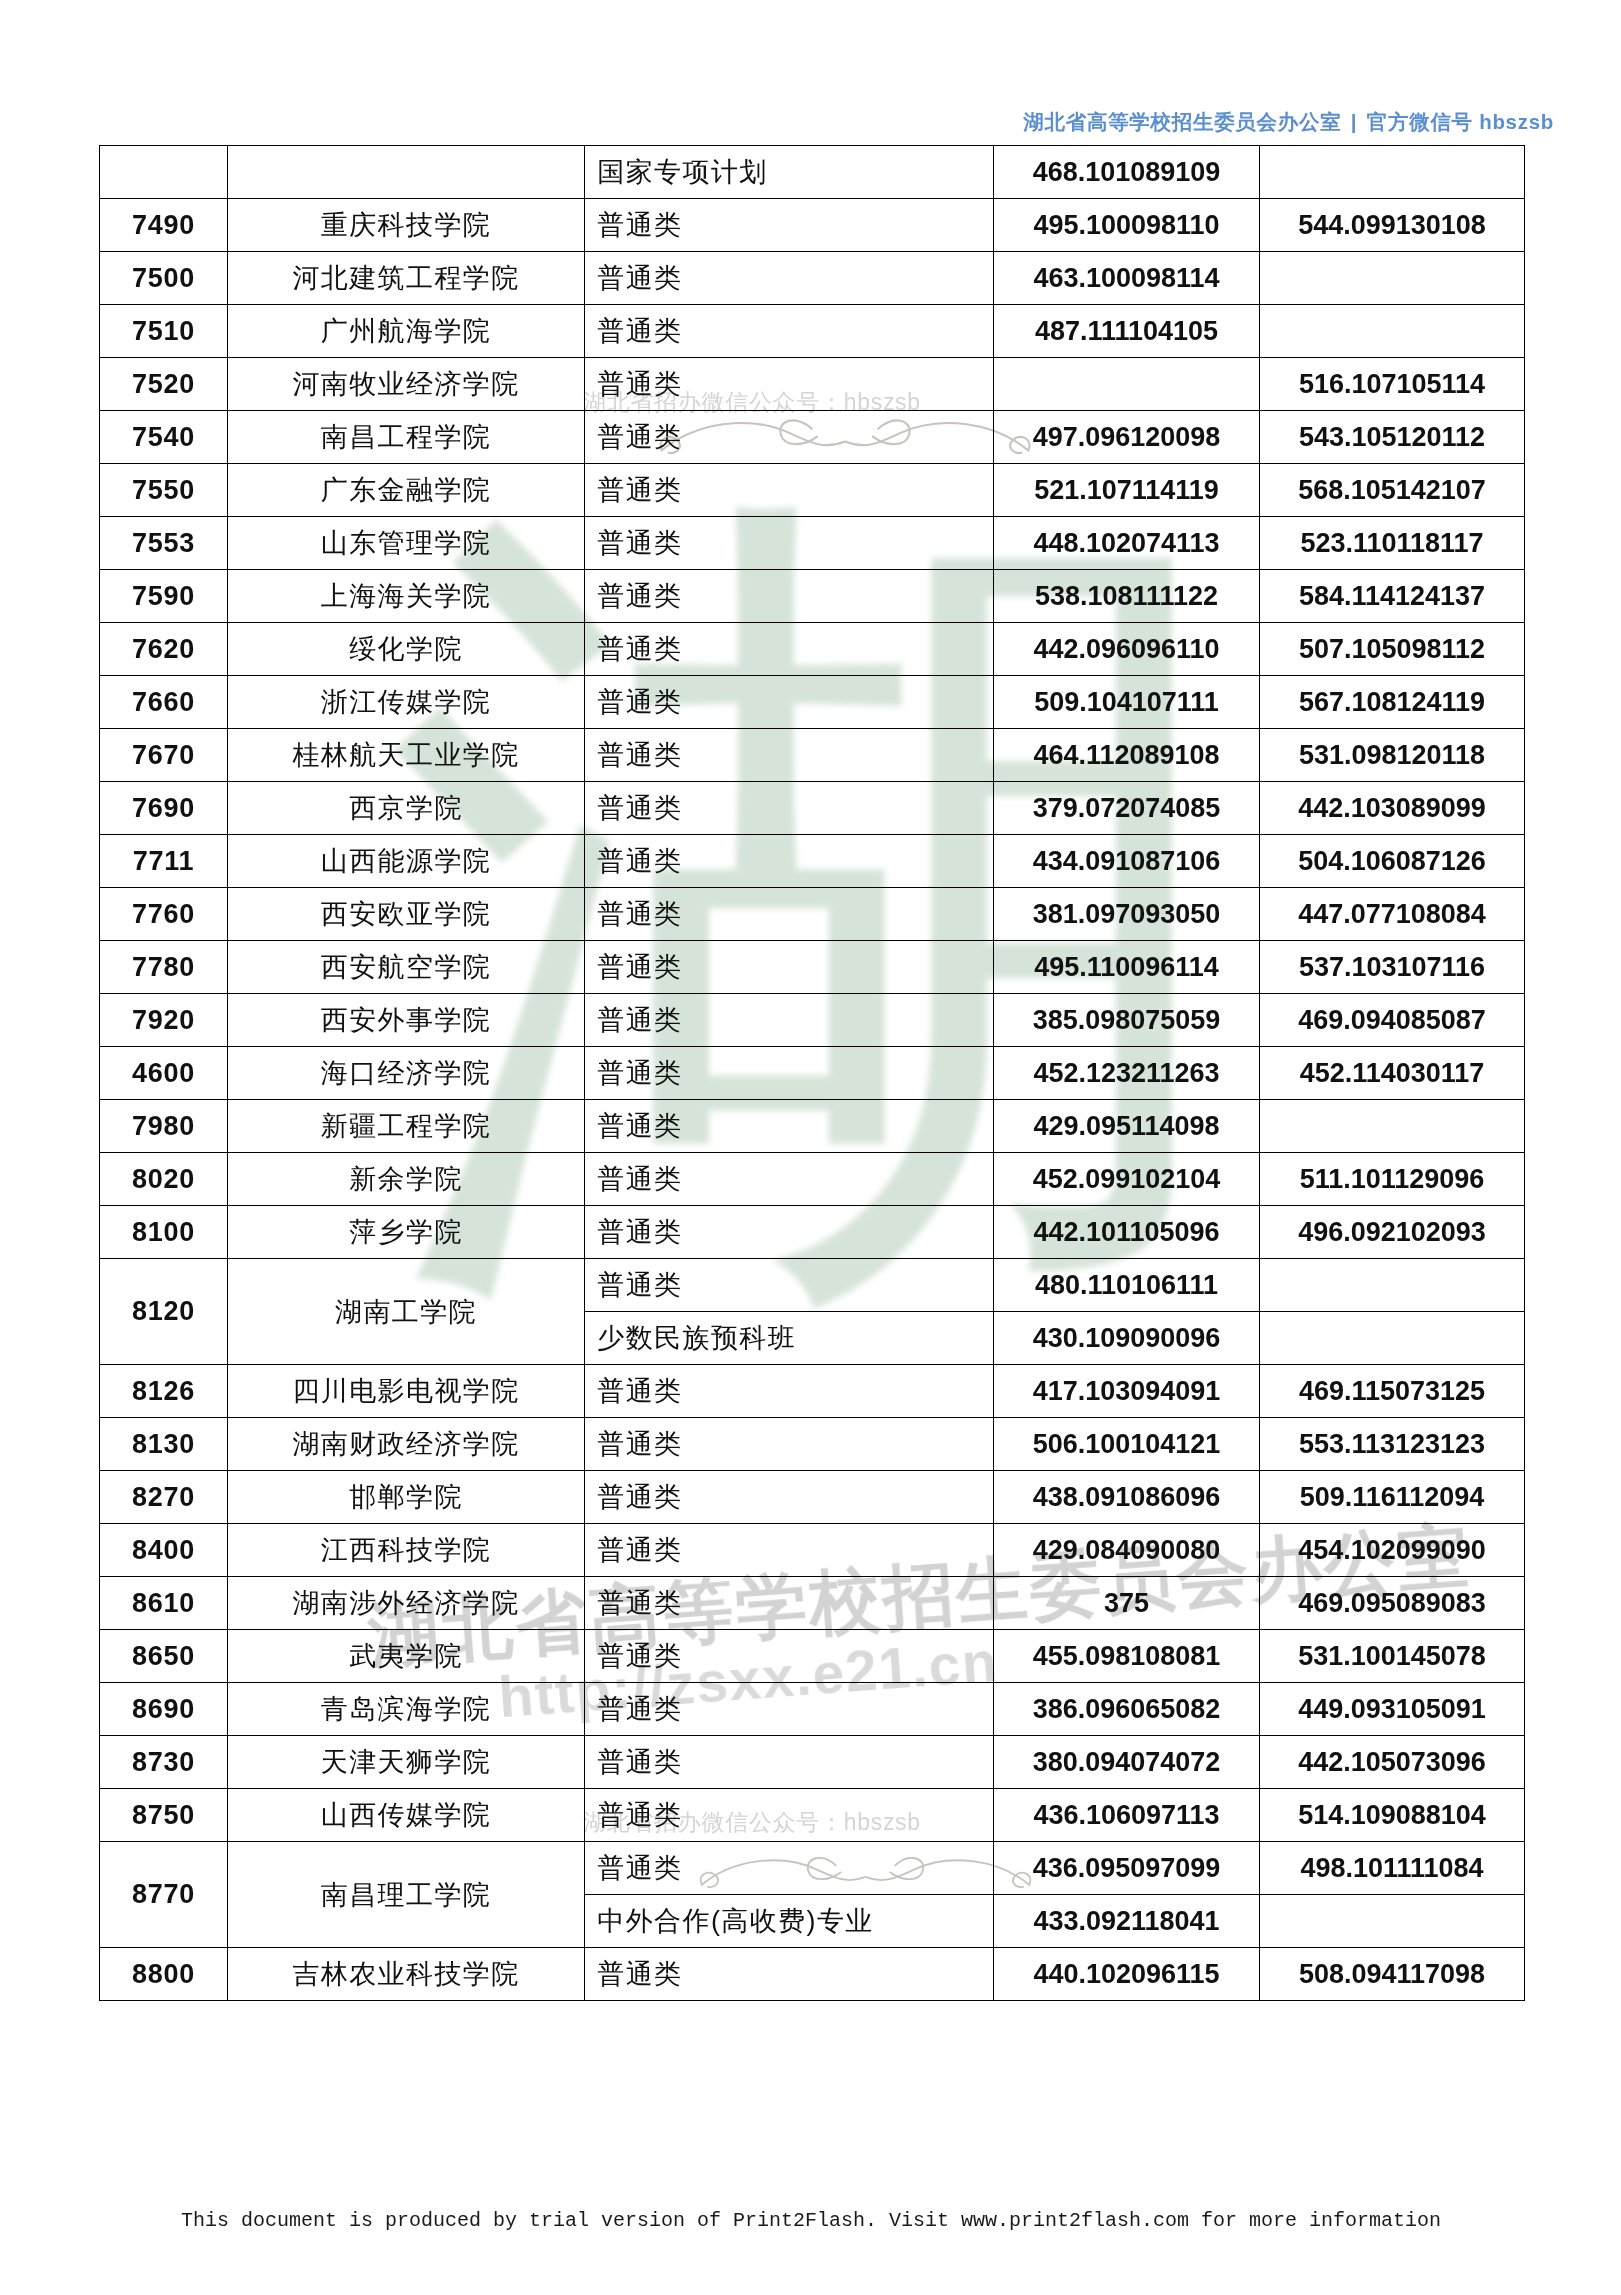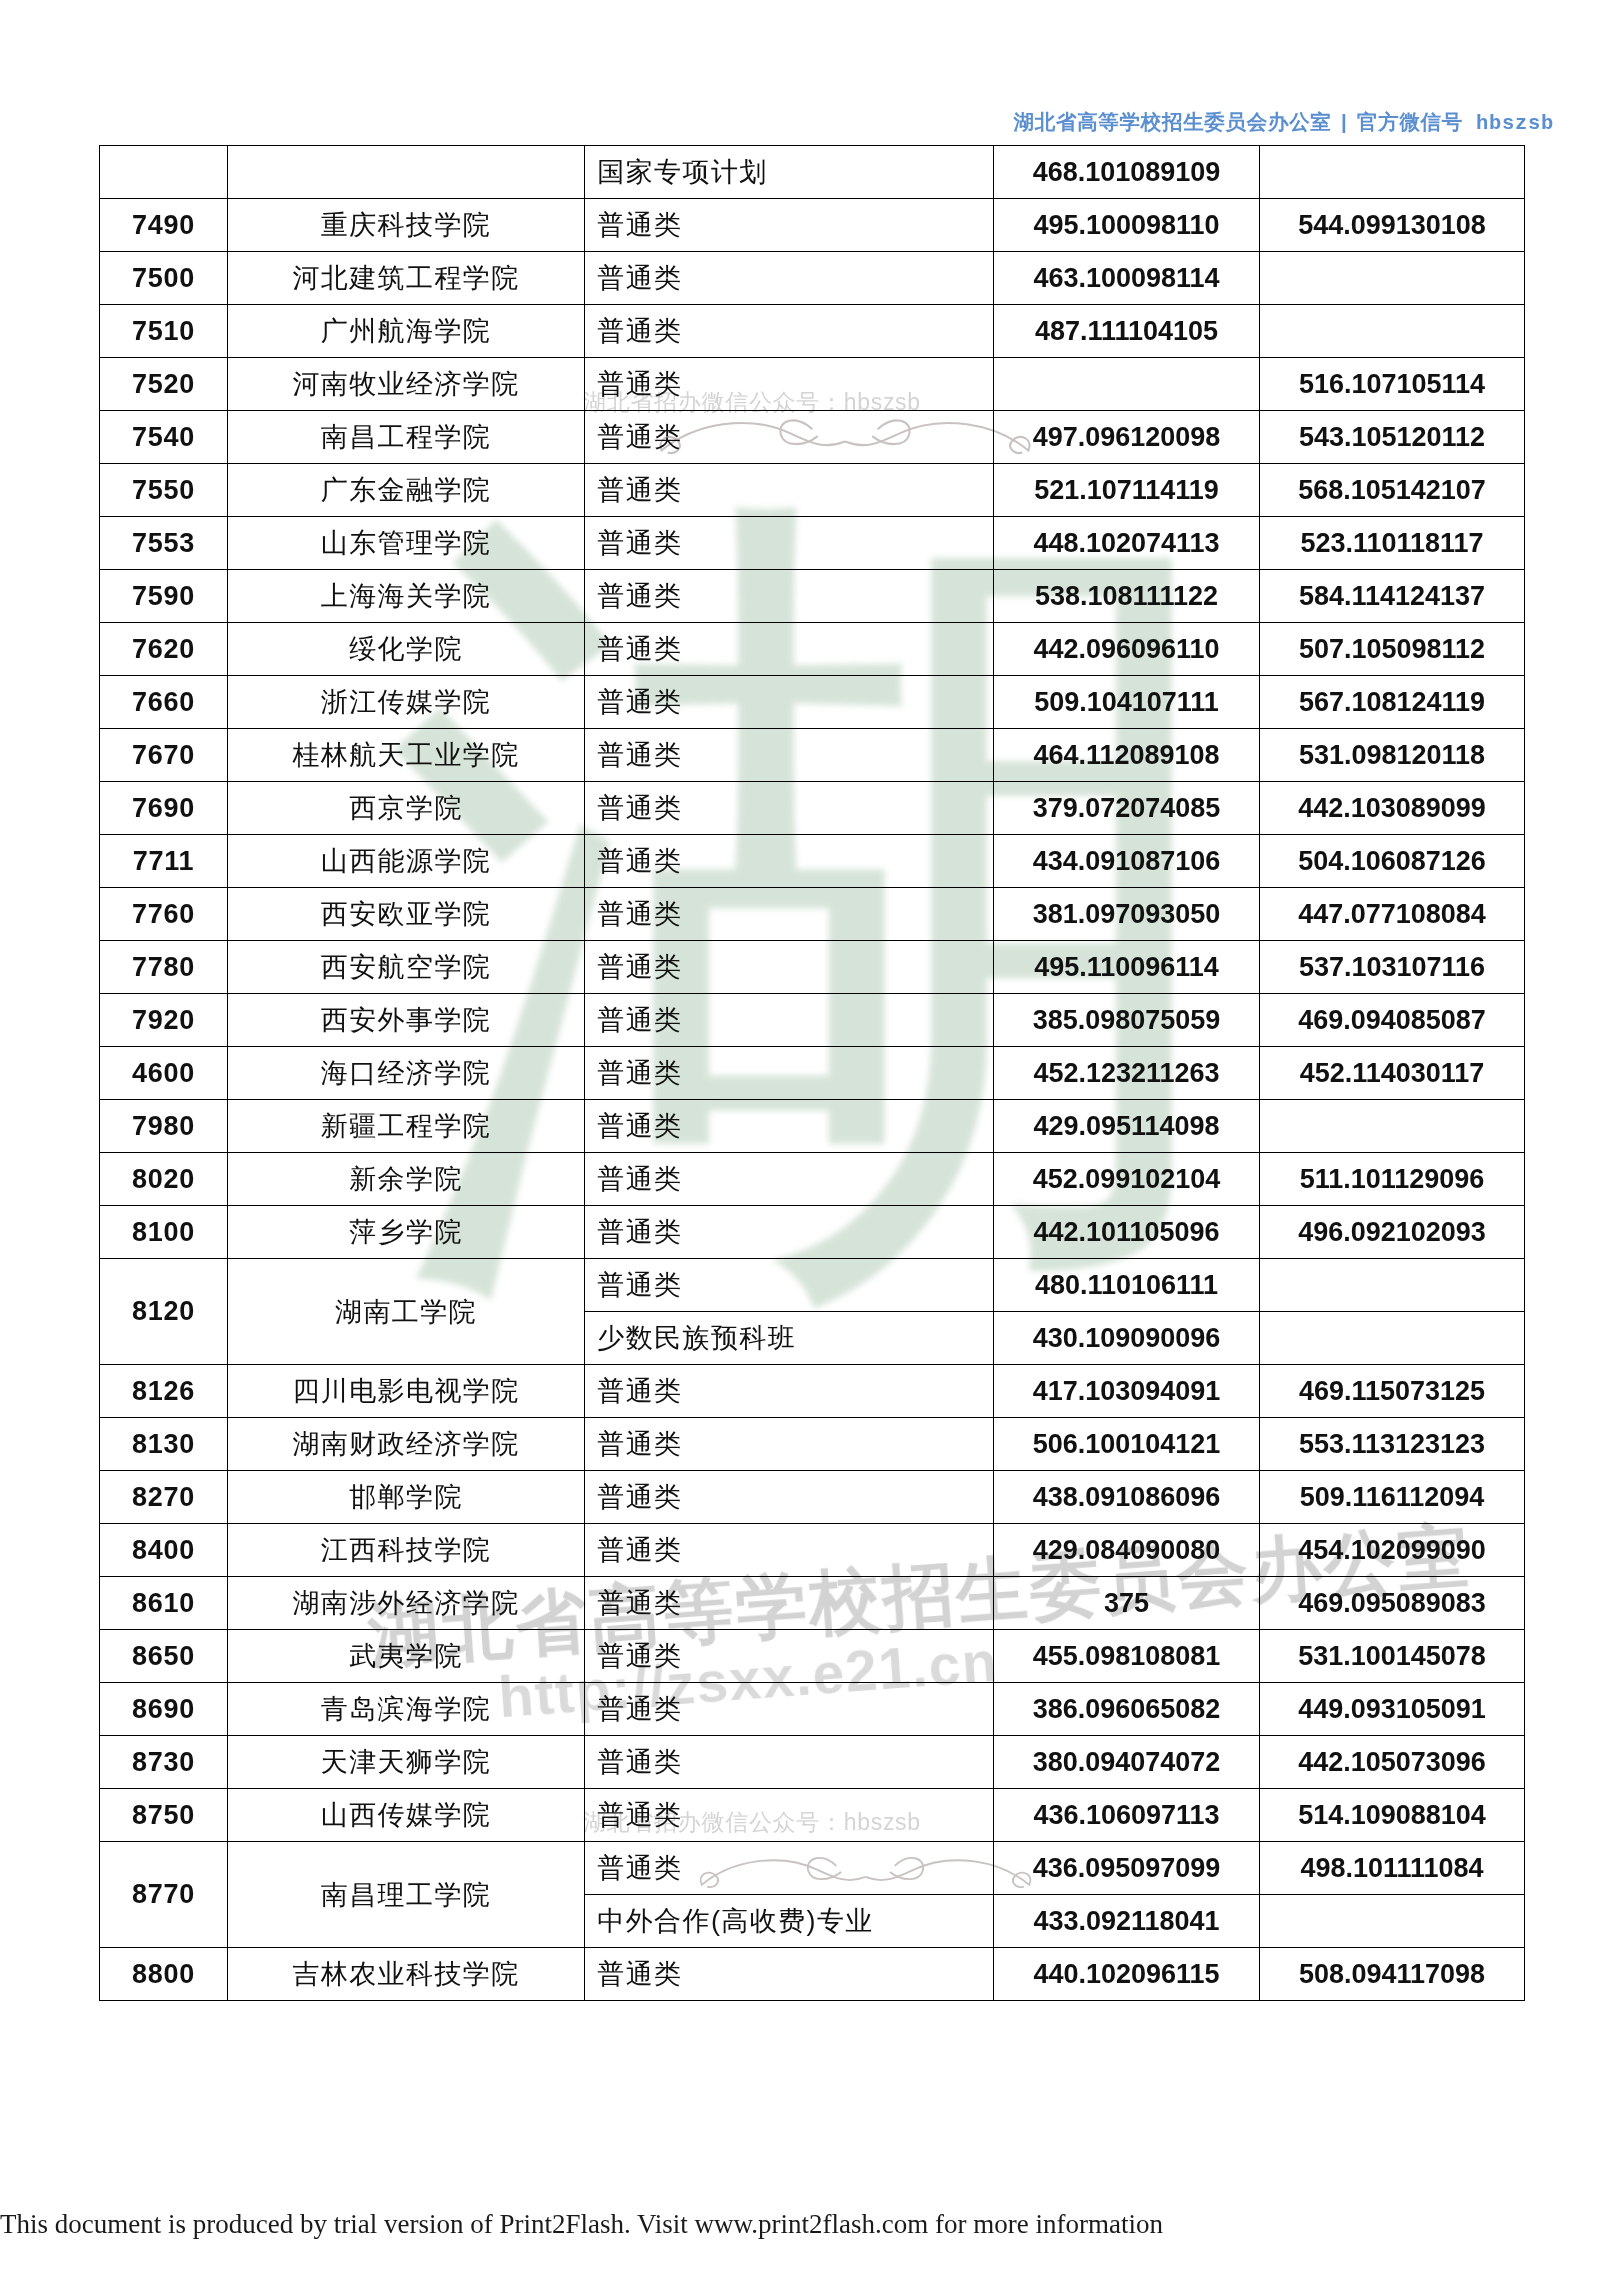--- a/index.html
+++ b/index.html
@@ -34,21 +34,21 @@
     color: #5b8fd0;
     letter-spacing: 0.7px;
     white-space: nowrap;
     z-index: 5;
   }
   .doc-header .sep {
     padding: 0 9.5px;
     font-weight: bold;
   }
   .doc-header .wx {
-    font-family: Liberation Mono, monospace;
+    font-family: Liberation Sans, sans-serif;
     font-weight: bold;
   }
 
   
   .wm-layer {
     position: absolute;
     inset: 0;
     z-index: 1;
     pointer-events: none;
     overflow: hidden;
@@ -148,23 +148,23 @@
   td.score { text-align: center; font-weight: bold; letter-spacing: 0px; }
   tr.r-std  td { height: 52px; }
   tr.r-sub  td { height: 52px; }
 
   
   .doc-footer {
     position: absolute;
     left: 0;
     right: 0;
     top: 2209px;
-    text-align: left;
-    font-family: Liberation Serif, serif;
-    font-size: 27px;
+    text-align: center;
+    font-family: Liberation Mono, monospace;
+    font-size: 20px;
     color: #1a1a1a;
     z-index: 5;
     white-space: nowrap;
   }
 </style>
 </head>
 <body>
 
 <div class="page">
 

